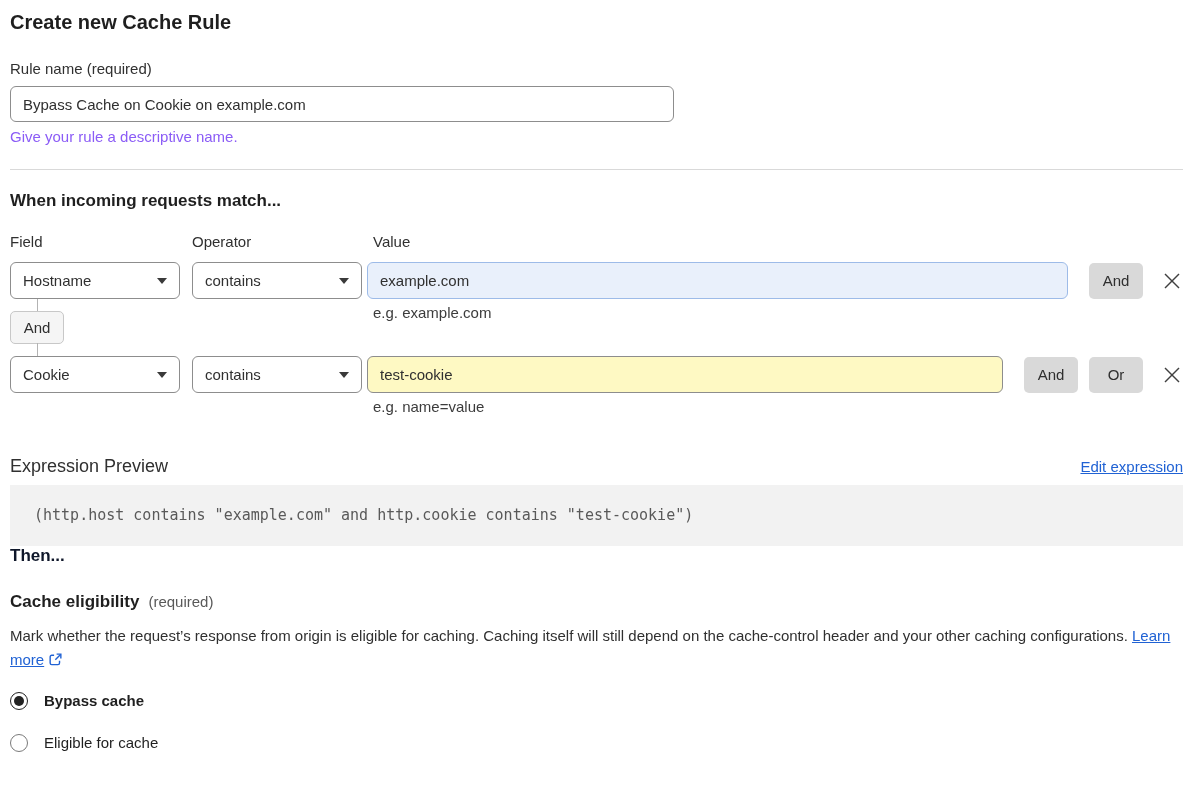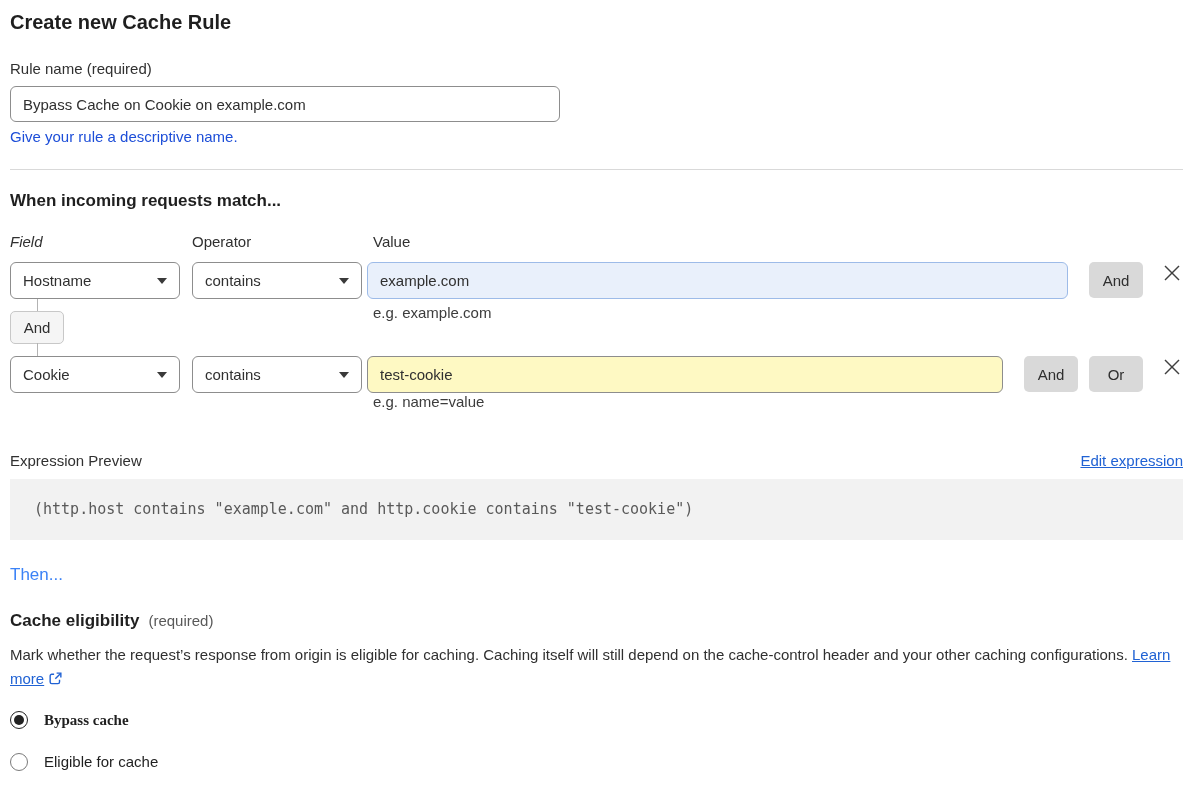--- a/index.html
+++ b/index.html
@@ -18,45 +18,45 @@
     font-size: 20px;
     line-height: 24px;
     font-weight: 700;
     color: #1f1f1f;
   }
 
   .field-label { margin-top: 26px; font-size: 15px; line-height: 18px; color: #303030; }
 
   .text-input {
     margin-top: 8px;
-    width: 550px;
+    width: 664px;
     height: 36px;
     border: 1px solid #8d8d8d;
     border-radius: 6px;
     padding: 0 12px;
     font-size: 15px;
     font-family: "Liberation Sans", sans-serif;
     color: #303030;
     background: #fff;
     display: block;
     outline: none;
   }
 
-  .helper-text { margin-top: 6px; font-size: 15px; line-height: 18px; color: #1d4ed8; }
+  .helper-text { margin-top: 6px; font-size: 15px; line-height: 18px; color: #8b5cf6; }
 
   .divider { margin-top: 23px; border: none; border-top: 1px solid #d9d9d9; height: 0; }
 
   .section-heading { margin-top: 21px; font-size: 17px; line-height: 20px; font-weight: 700; color: #1f1f1f; }
 
   .col-labels { margin-top: 22px; display: flex; font-size: 15px; line-height: 18px; color: #303030; }
-  .col-labels .col-field { width: 182px; font-style: italic; }
+  .col-labels .col-field { width: 182px; }
   .col-labels .col-operator { width: 181px; }
   .col-labels .col-value { flex: 1; }
 
-  .cond-row { display: flex; align-items: flex-start; }
+  .cond-row { display: flex; align-items: center; }
   .cond-row.first { margin-top: 11px; }
 
   .select-box {
     width: 170px;
     height: 37px;
     border: 1px solid #8d8d8d;
     border-radius: 6px;
     background: #fff;
     display: flex;
     align-items: center;
@@ -134,56 +134,56 @@
     background: #f5f5f5;
     border: 1px solid #c8c8c8;
     border-radius: 5px;
     display: flex;
     align-items: center;
     justify-content: center;
     font-size: 15px;
     color: #2f2f2f;
     cursor: pointer;
   }
-  .hint-after-row { margin-left: 363px; font-size: 15px; line-height: 18px; color: #3c3c3c; }
+  .hint-after-row { margin-top: 5px; margin-left: 363px; font-size: 15px; line-height: 18px; color: #3c3c3c; }
 
   .expression-header { margin-top: 40px; display: flex; justify-content: space-between; align-items: baseline; }
-  .expression-label { font-size: 15px; line-height: 20px; color: #303030; }
+  .expression-label { font-size: 18px; line-height: 20px; color: #303030; }
   .edit-expression-link {
     font-size: 15px;
     line-height: 20px;
     color: #2062d4;
     text-decoration: underline;
     cursor: pointer;
   }
 
   .code-block {
     margin-top: 8px;
     background: #f2f2f2;
     padding: 21px 24px;
     font-family: "DejaVu Sans Mono", "Liberation Mono", monospace;
     font-size: 15px;
     line-height: 19px;
     color: #595959;
     white-space: pre;
     overflow: hidden;
   }
 
-  .then-heading { margin-top: 25px; font-size: 17px; line-height: 20px; font-weight: 400; color: #3b82f6; }
+  .then-heading { font-size: 17px; line-height: 20px; font-weight: 700; color: #0f172a; }
 
   .eligibility-heading-row { margin-top: 26px; display: flex; align-items: baseline; gap: 9px; }
   .eligibility-heading { font-size: 17px; line-height: 20px; font-weight: 700; color: #1f1f1f; }
   .required-note { font-size: 15px; color: #595959; }
 
   .description { margin-top: 12px; font-size: 15px; line-height: 24px; color: #303030; }
   .learn-more-link { color: #2062d4; text-decoration: underline; cursor: pointer; }
   .ext-icon { vertical-align: -2px; margin-left: 4px; }
 
   .option-row { display: flex; align-items: center; gap: 16px; cursor: pointer; }
-  .option-row.first { margin-top: 18px; font-family: Liberation Serif, serif; }
+  .option-row.first { margin-top: 18px; }
   .option-row.second { margin-top: 24px; }
   .radio {
     width: 18px; height: 18px;
     border: 1px solid #7a7a7a;
     border-radius: 50%;
     position: relative;
     flex: none;
     background: #fff;
   }
   .radio.selected { border-color: #222; }

